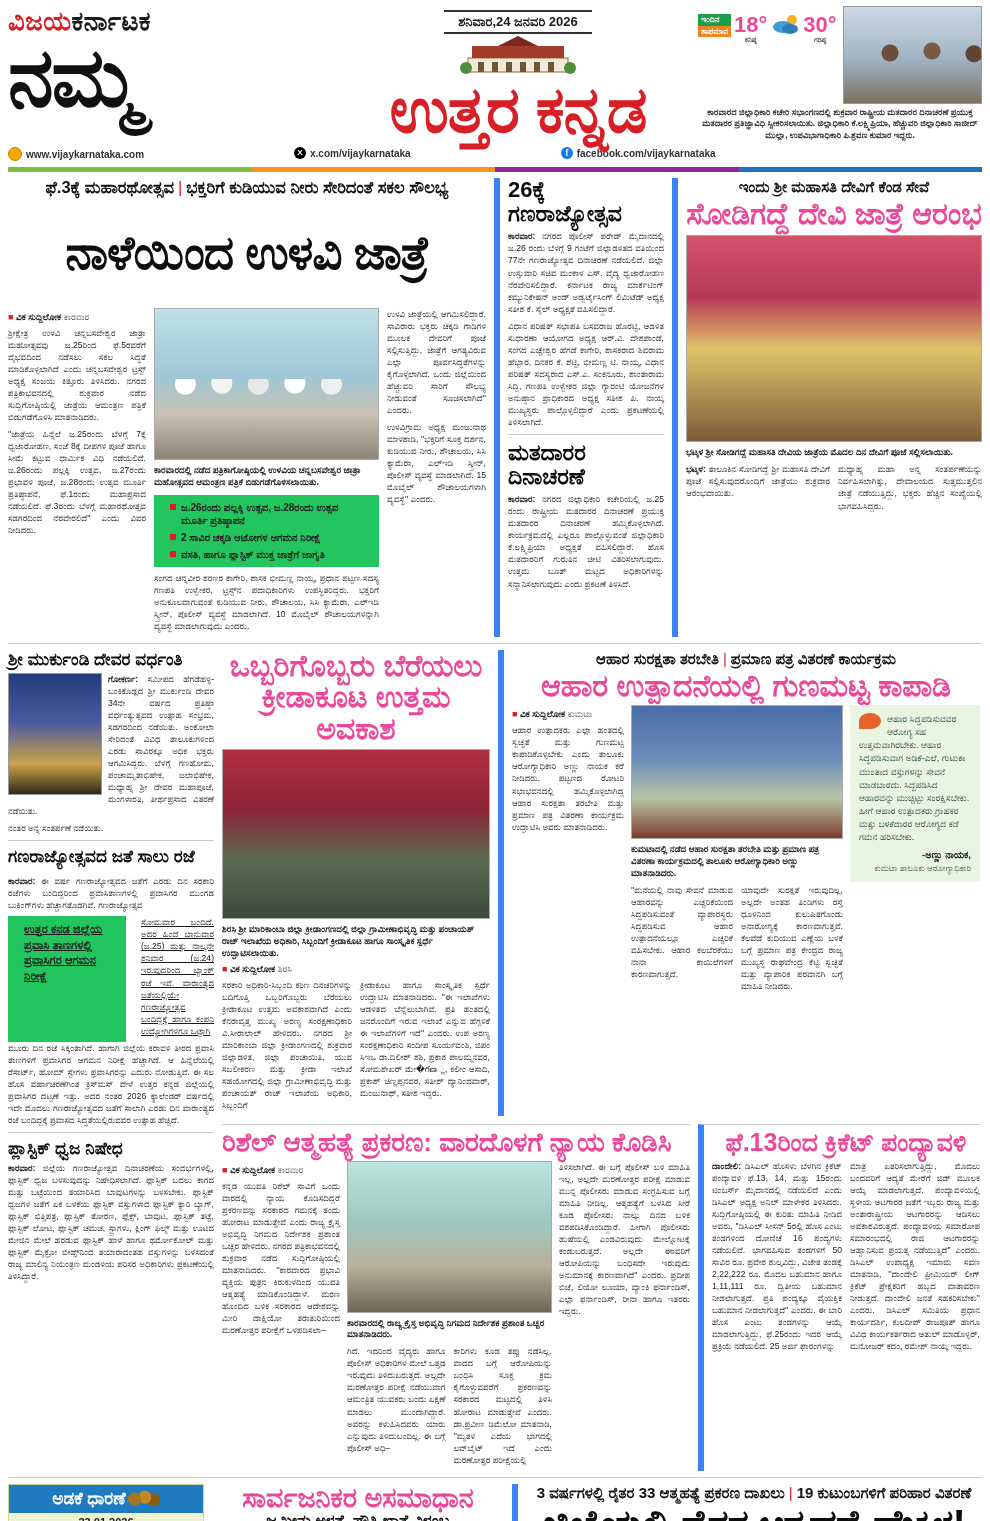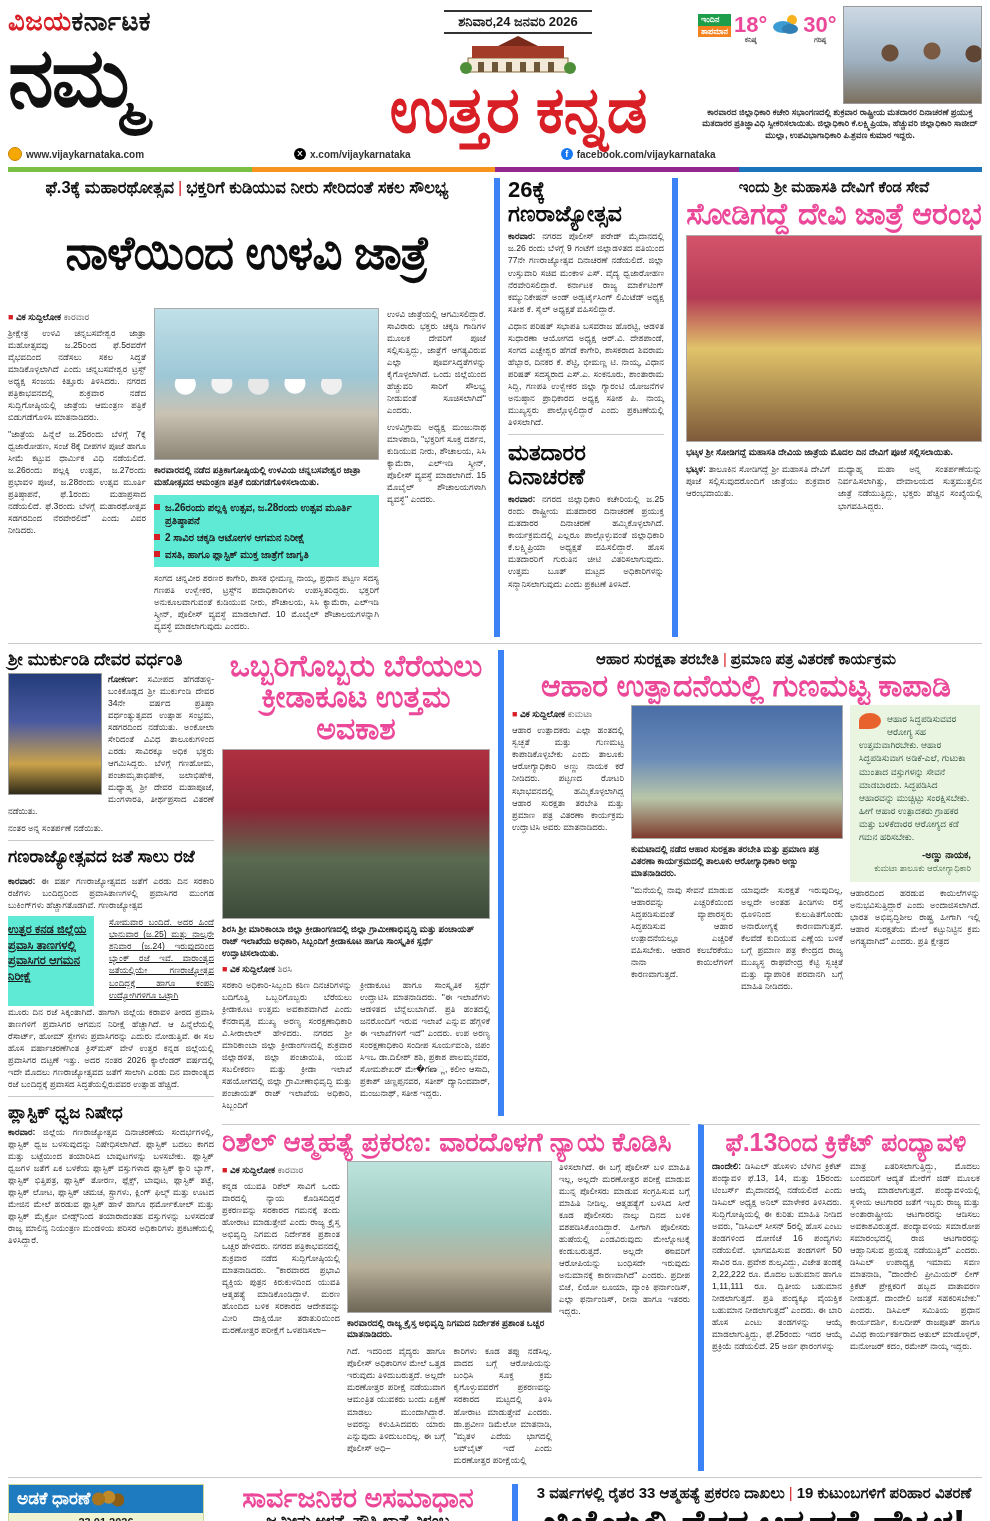--- a/index.html
+++ b/index.html
@@ -7,21 +7,21 @@
   .page{width:974px;margin:0 auto;padding:0 8px;}
   
   .masthead{display:grid;grid-template-columns:330px 360px 284px;padding-top:6px;}
   .vk-logo{font-size:26px;font-weight:800;letter-spacing:.5px;}
   .vk-logo .red{color:#d81f26;}
   .namma{font-size:82px;font-weight:900;line-height:.95;color:#111;margin-top:2px;letter-spacing:-2px;}
   .mh-center{text-align:center;position:relative;}
   .date-pill{display:inline-block;border-top:2px solid #333;border-bottom:2px solid #333;font-weight:700;font-size:13px;padding:2px 14px;margin-top:4px;}
   .temple{margin:2px auto 0;}
   .title-red{font-size:64px;font-weight:900;color:#d81f26;line-height:.95;letter-spacing:-1px;white-space:nowrap;}
-  .links-row{grid-column:1/3;display:flex;gap:150px;align-items:center;font-size:10px;font-weight:700;color:#333;margin:6px 0 4px;}
+  .links-row{grid-column:1/3;display:flex;gap:150px;align-items:flex-start;font-size:10px;font-weight:700;color:#333;margin:6px 0 4px;}
   .lk{display:flex;align-items:center;gap:4px;}
   .ic-globe{width:12px;height:12px;border-radius:50%;background:#f5a800;display:inline-block;border:1px solid #c77f00;}
   .ic-x{width:12px;height:12px;border-radius:50%;background:#000;color:#fff;font-size:8px;line-height:12px;text-align:center;display:inline-block;font-weight:900;}
   .ic-fb{width:12px;height:12px;border-radius:50%;background:#1877f2;color:#fff;font-size:9px;line-height:12px;text-align:center;display:inline-block;font-weight:900;}
   .mh-right{display:flex;flex-direction:column;}
   .weather-photo{display:flex;gap:6px;}
   .weather{display:flex;align-items:flex-start;gap:3px;padding-top:8px;}
   .w-tag{font-size:8px;font-weight:700;color:#fff;line-height:1.2;}
   .w-tag .t1{background:#1e9e4a;padding:1px 3px;display:block;}
   .w-tag .t2{background:#f5821f;padding:1px 3px;display:block;}
@@ -43,36 +43,36 @@
   .byline{font-size:9px;font-weight:800;color:#222;margin:4px 0;}
   .byline .sq{color:#d81f26;}
   .byline .place{font-weight:400;color:#555;}
   .bt{font-size:8.6px;line-height:1.4;text-align:justify;color:#222;}
   .bt p{margin:0 0 5px;}
   .dl{font-weight:800;}
   .caption{font-size:8.8px;font-weight:700;color:#222;line-height:1.35;margin-top:5px;text-align:left;}
   .photo{border:1px solid #aaa;position:relative;overflow:hidden;}
   .cols2{display:flex;gap:8px;}
   .cols2>div{flex:1;}
-  .yellowbox{background:#5eead4;padding:6px 0;font-size:10.5px;font-weight:800;color:#222;line-height:1.35;}
+  .yellowbox{background:#22c55e;padding:6px 16px;font-size:10.5px;font-weight:800;color:#222;line-height:1.35;}
   .bullet{display:flex;gap:5px;font-size:10px;font-weight:800;margin-top:4px;line-height:1.3;}
   .bullet .bsq{width:6px;height:6px;background:#d81f26;margin-top:3px;flex:none;}
   .quotebox{background:#e9f5e1;padding:8px 9px;font-size:9px;line-height:1.45;color:#243;position:relative;}
   .qbub{width:22px;height:16px;background:#e8622d;border-radius:50% 50% 50% 0;float:left;margin:0 6px 2px 0;}
   .qby{font-weight:900;color:#111;text-align:right;margin-top:4px;font-size:9.5px;}
   .qrole{font-size:8.5px;color:#4b6a4b;text-align:right;}
   .secline{border-top:1px solid #c9c9c9;margin:6px 0;}
   
   .sec-top{display:grid;grid-template-columns:478px 170px 310px;gap:8px;margin-top:6px;}
   .sec-mid{display:grid;grid-template-columns:206px 268px 192px 282px;gap:8px;margin-top:4px;}
   .sec-bot{display:grid;grid-template-columns:196px 292px 470px;gap:8px;margin-top:4px;padding-bottom:10px;border-bottom:3px double #888;}
   .padcol{border-left:6px solid #3b82f6;padding-left:8px;}
   
   .adake{background:#eef3d2;border:1px solid #cbd79a;}
-  .adake-h{background:#1f7bbf;color:#fff;font-weight:900;font-size:17px;padding:4px 8px;display:flex;justify-content:flex-start;align-items:center;}
+  .adake-h{background:#1f7bbf;color:#fff;font-weight:900;font-size:17px;padding:4px 8px;display:flex;justify-content:center;align-items:center;}
   .nuts{width:34px;height:18px;background:radial-gradient(circle at 25% 50%,#a9741e 6px,transparent 7px),radial-gradient(circle at 55% 40%,#c08a2a 6px,transparent 7px),radial-gradient(circle at 82% 55%,#8a5c14 6px,transparent 7px);}
   .adake-date{text-align:center;font-weight:800;font-size:11px;padding:3px 0;}
   
   .ph-press{height:150px;background:linear-gradient(180deg,#bfe0e8 0%,#9ec7d6 45%,#c9c2b2 70%,#8c8474 100%);}
   .ph-press:before{content:"";position:absolute;inset:auto 10px 28px 10px;height:52px;background:radial-gradient(circle at 10% 10%,#fff 10px,transparent 11px),radial-gradient(circle at 28% 8%,#f3f3f3 10px,transparent 11px),radial-gradient(circle at 46% 10%,#e8e8e8 10px,transparent 11px),radial-gradient(circle at 64% 8%,#ffffff 10px,transparent 11px),radial-gradient(circle at 82% 10%,#efefef 10px,transparent 11px);}
   .ph-jatre{height:205px;background:linear-gradient(180deg,#d4536b 0%,#b53a55 30%,#e0c36a 55%,#7e5a3a 100%);}
   .ph-crowd{height:168px;background:linear-gradient(180deg,#b03040 0%,#8d2435 35%,#5a6b52 65%,#3c4a38 100%);}
   .ph-food{height:132px;background:linear-gradient(180deg,#4a6ea8 0%,#6b8cb8 40%,#b8c6a8 70%,#7d3b2e 100%);}
   .ph-meet{height:150px;background:linear-gradient(180deg,#bde4dc 0%,#9cc9c0 40%,#b9b09a 70%,#6e6656 100%);}
   .ph-small-deity{width:92px;height:120px;float:left;margin:0 6px 3px 0;background:linear-gradient(180deg,#233c7a 0%,#4b5aa0 40%,#caa24a 75%,#2f2a18 100%);border:1px solid #999;}
@@ -316,23 +316,20 @@
               </div>
           </div>
         </div>
         <div style="flex:1;">
           <div class="quotebox">
             <span class="qbub"></span>
             <span>ಆಹಾರ ಸಿದ್ಧಪಡಿಸುವವರ ಆರೋಗ್ಯ ಸಹ ಉತ್ತಮವಾಗಿರಬೇಕು. ಆಹಾರ ಸಿದ್ಧಪಡಿಸುವಾಗ ಅಡಿಕೆ-ಎಲೆ, ಗುಟುಕಾ ಮುಂತಾದ ವಸ್ತುಗಳನ್ನು ಸೇವನೆ ಮಾಡಬಾರದು. ಸಿದ್ಧಪಡಿಸಿದ ಆಹಾರವನ್ನು ಮುಚ್ಚಿಟ್ಟು ಸಂರಕ್ಷಿಸಬೇಕು. ಹೀಗೆ ಆಹಾರ ಉತ್ಪಾದಕರು ಗ್ರಾಹಕರ ಮತ್ತು ಬಳಕೆದಾರರ ಆರೋಗ್ಯದ ಕಡೆ ಗಮನ ಹರಿಸಬೇಕು.</span>
             <div class="qby">-ಅಣ್ಣು ನಾಯಕ,</div>
             <div class="qrole">ಕುಮಟಾ ತಾಲೂಕು ಆರೋಗ್ಯಾಧಿಕಾರಿ</div>
           </div>
-          <div class="bt" style="margin-top:5px;">
-              <p>ಆಹಾರದಿಂದ ಹರಡುವ ಕಾಯಿಲೆಗಳನ್ನು ಅನುಭವಿಸುತ್ತಿದ್ದಾರೆ ಎಂದು ಅಂದಾಜಿಸಲಾಗಿದೆ. ಭಾರತ ಅಭಿವೃದ್ಧಿಶೀಲ ರಾಷ್ಟ್ರ ಹೀಗಾಗಿ ಇಲ್ಲಿ ಆಹಾರ ಸುರಕ್ಷತೆಯ ಮೇಲೆ ಕಟ್ಟುನಿಟ್ಟಿನ ಕ್ರಮ ಅಗತ್ಯವಾಗಿದೆ'' ಎಂದರು. ಪ್ರತಿ ಕ್ಷೇತ್ರದ</p>
-            </div>
         </div>
       </div>
     </article>
 
     <article style="grid-column:2/span 2;border-top:1px solid #c9c9c9;padding-top:4px;">
       <h2 class="hl-lg" style="margin:0 0 4px;text-align:left;font-size:26px;">ರಿಶೆಲ್ ಆತ್ಮಹತ್ಯೆ ಪ್ರಕರಣ: ವಾರದೊಳಗೆ ನ್ಯಾಯ ಕೊಡಿಸಿ</h2>
       <div style="display:flex;gap:7px;">
         <div style="width:118px;flex:none;">
           <div class="byline"><span class="sq">■ </span><span>ವಿಕ ಸುದ್ದಿಲೋಕ</span> <span class="place">ಕಾರವಾರ</span></div>
           <div class="bt">

